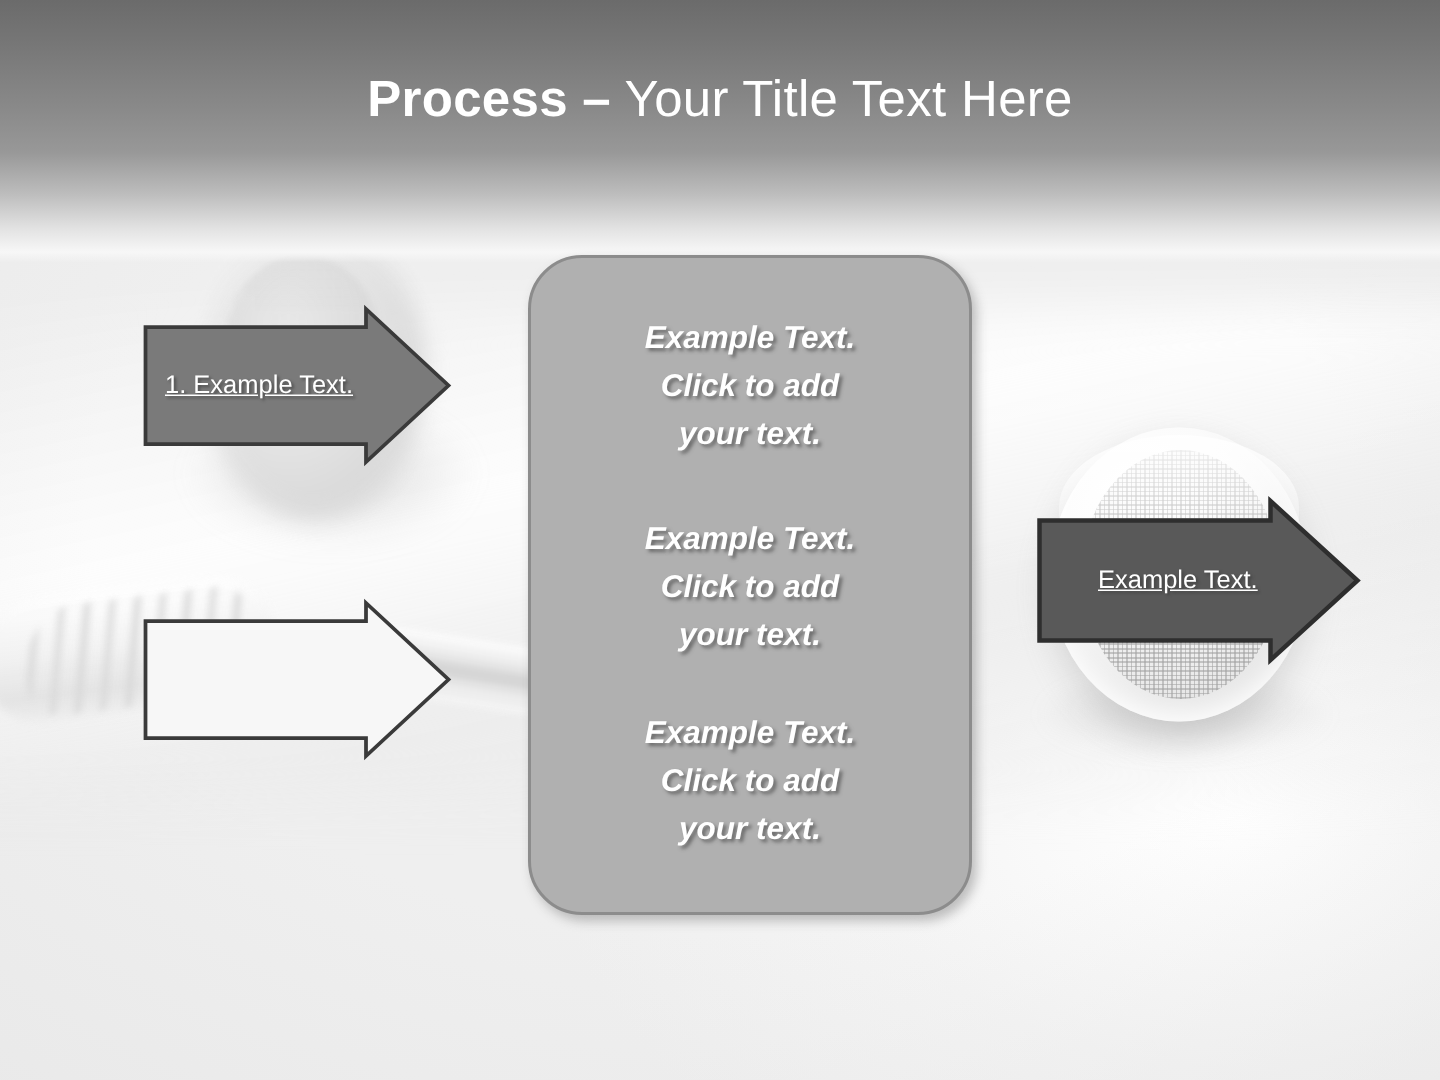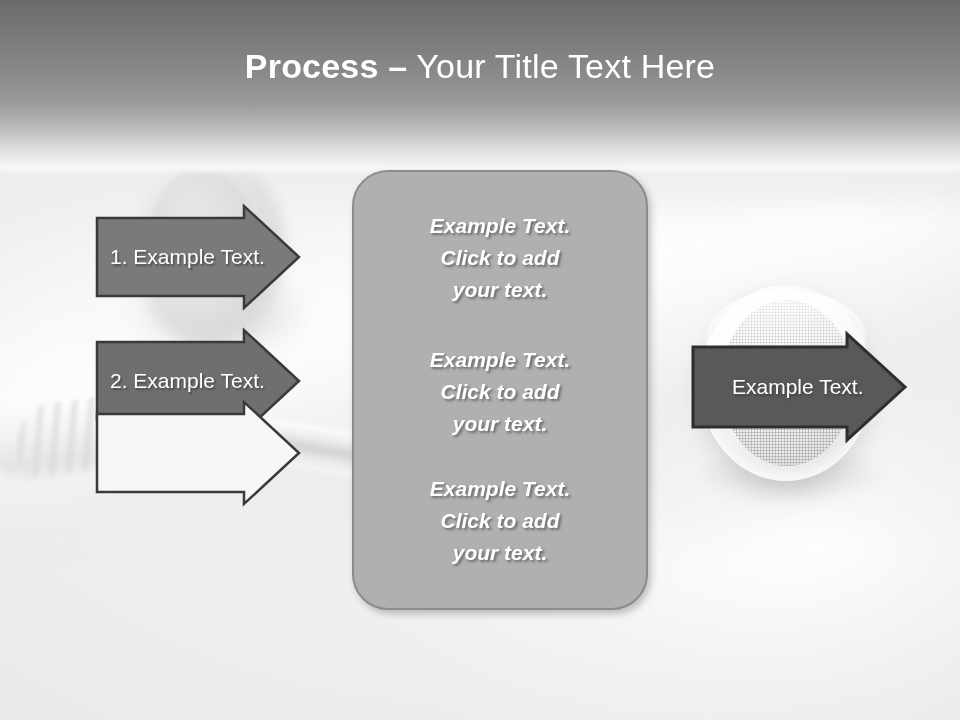--- a/index.html
+++ b/index.html
@@ -198,24 +198,25 @@
   
   .arrow {
     position: absolute;
     display: flex;
     align-items: center;
   }
   .arrow svg { display: block; overflow: visible; }
   .arrow .label {
     position: absolute;
     color: #ffffff;
-    font-size: 21px;
+    font-size: 17px;
     white-space: nowrap;
     text-shadow: 1.5px 1.5px 2px rgba(60,60,60,.75);
     pointer-events: none;
+    text-decoration: underline;
   }
   .arrow.left .label { left: 14px; }
   .arrow.right .label { left: 40px; }
 
   
   .centerbox {
     position: absolute;
     left: 352px;
     top: 170px;
     width: 296px;
@@ -270,26 +271,20 @@
     <span class="strong">Process –</span><span class="light"> Your Title Text Here</span>
   </div>
 
   <div class="arrow left" style="left:96px; top:205px; width:204px; height:104px;">
     <svg width="204" height="104" viewBox="0 0 204 104" aria-hidden="true">
       <polygon points="1,13 148,13 148,1 203,52 148,103 148,91 1,91" fill="#7a7a7a" stroke="#3a3a3a" stroke-width="2.5" stroke-linejoin="miter"></polygon>
     </svg>
     <span class="label">1. Example Text.</span>
   </div>
 
-  <div class="arrow left" style="left:96px; top:329px; width:204px; height:104px;">
-    <svg width="204" height="104" viewBox="0 0 204 104" aria-hidden="true">
-      <polygon points="1,13 148,13 148,1 203,52 148,103 148,91 1,91" fill="#6f6f6f" stroke="#3a3a3a" stroke-width="2.5" stroke-linejoin="miter"></polygon>
-    </svg>
-    <span class="label">2. Example Text.</span>
-  </div>
 
   <div class="arrow left" style="left:96px; top:401px; width:204px; height:104px;">
     <svg width="204" height="104" viewBox="0 0 204 104" aria-hidden="true">
       <polygon points="1,13 148,13 148,1 203,52 148,103 148,91 1,91" fill="#f7f7f7" stroke="#3a3a3a" stroke-width="2.5" stroke-linejoin="miter"></polygon>
     </svg>
     <span class="label"></span>
   </div>
 
 
   <div class="centerbox">

